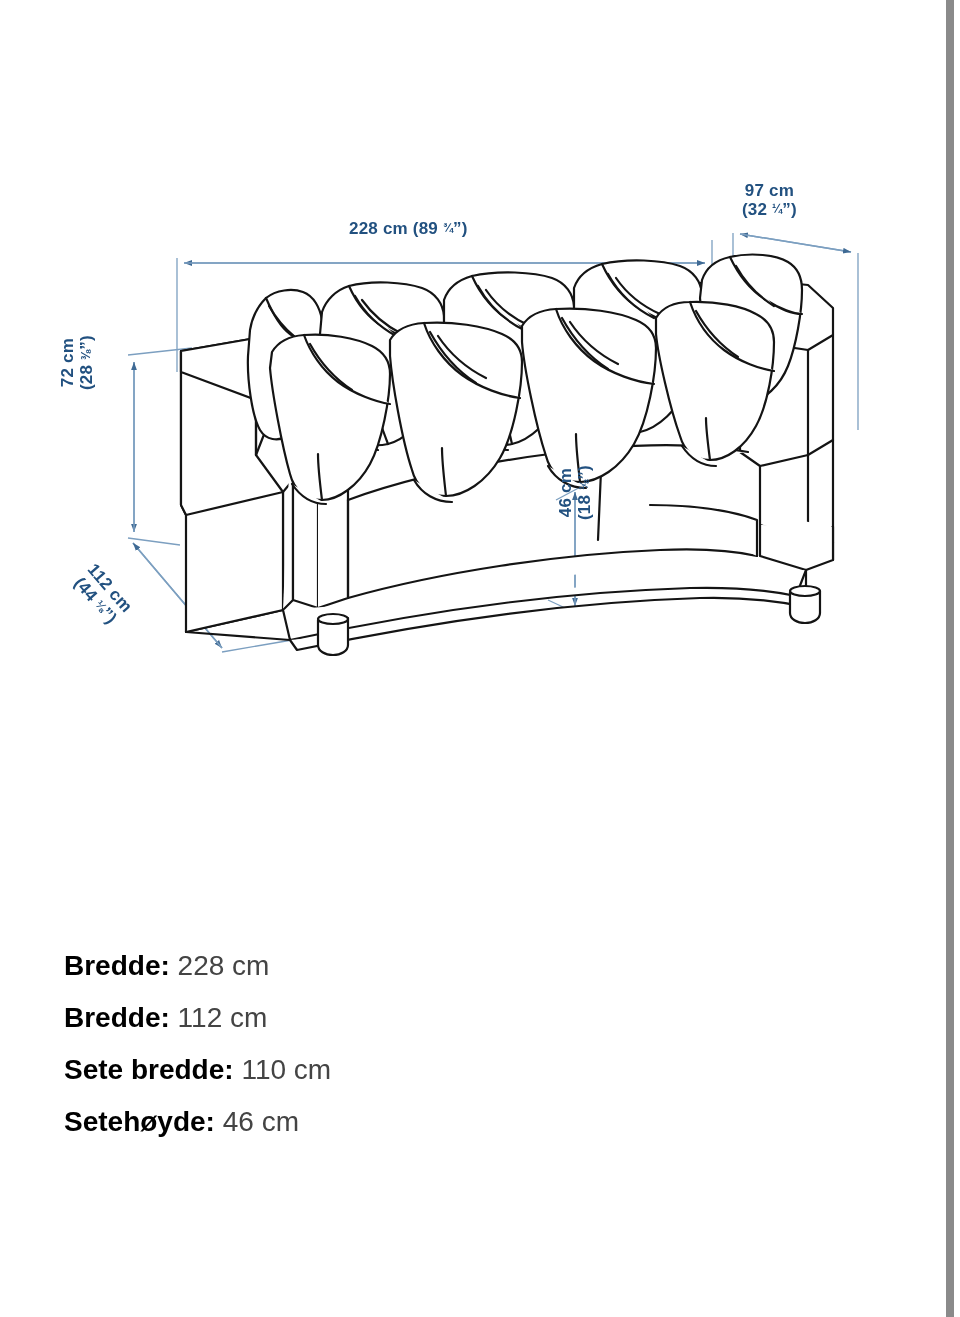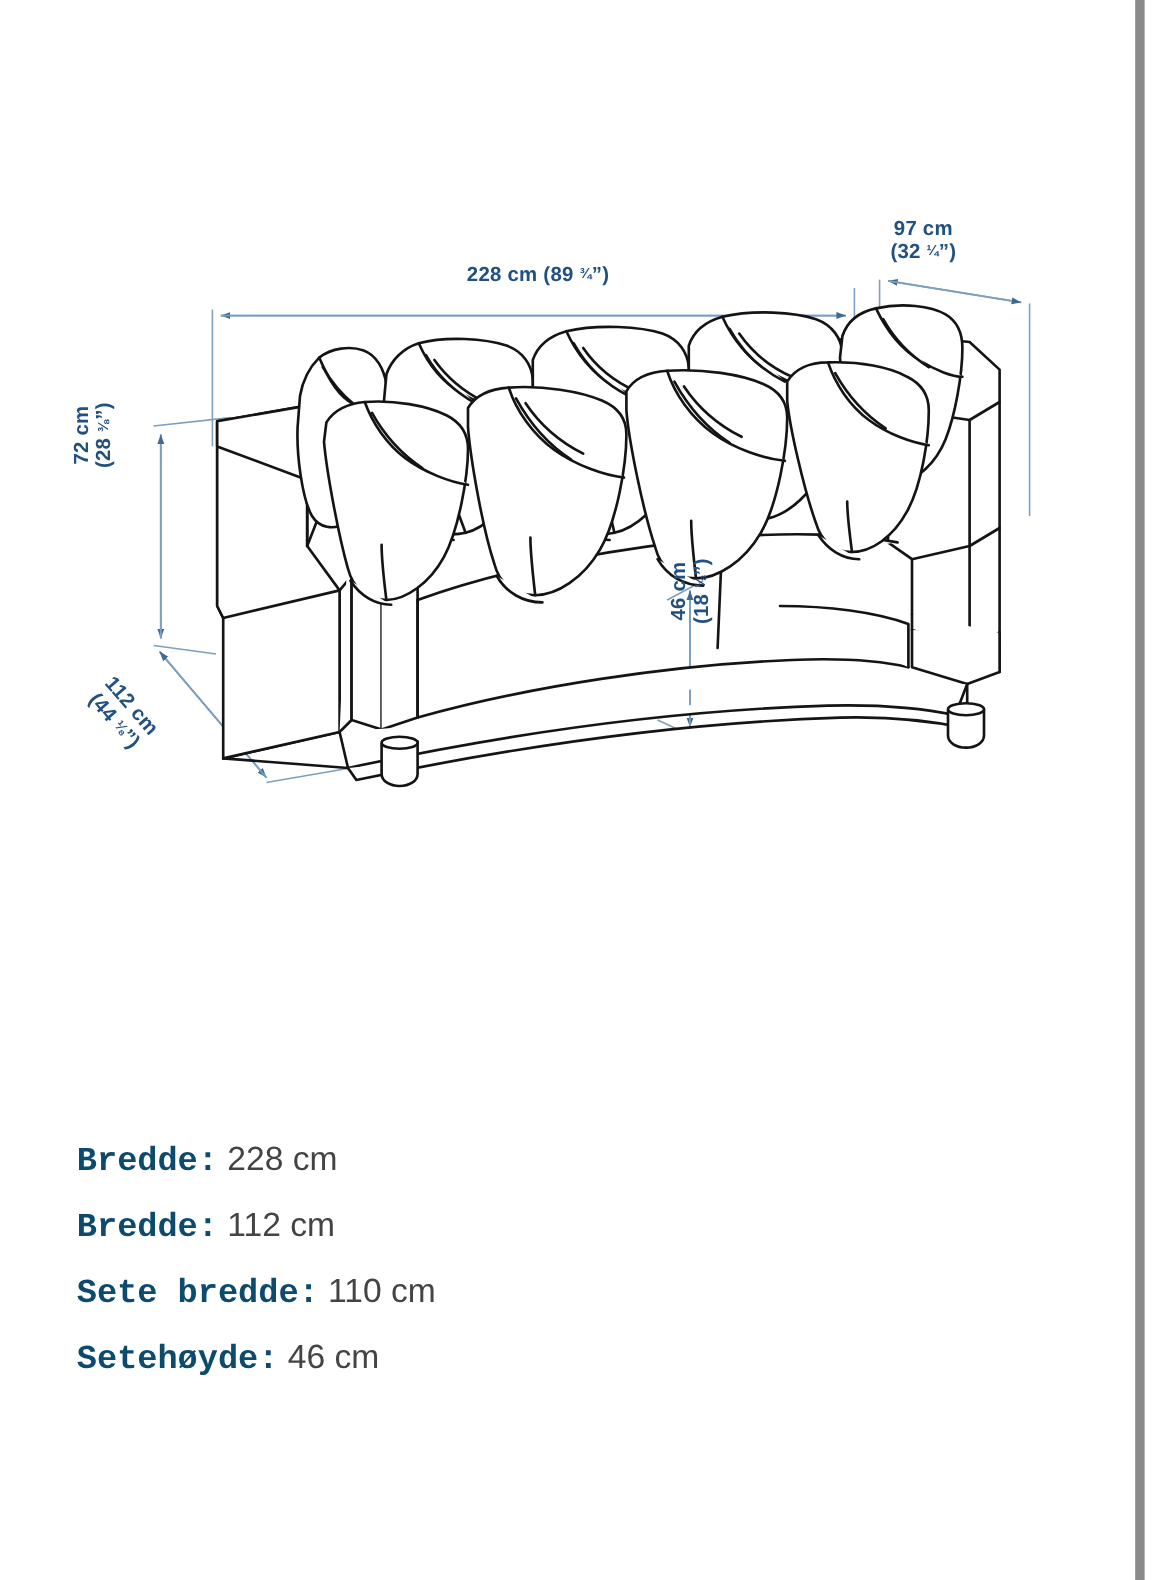--- a/index.html
+++ b/index.html
@@ -59,21 +59,21 @@
     letter-spacing: 0.2px;
     white-space: nowrap;
     line-height: 1.12;
   }
   .dim-label .frac {
     font-size: 12px;
     vertical-align: 0.18em;
   }
   .dim-label.two-line { text-align: center; }
 
-  #label-width  { left: 349px; top: 219px; margin-left: 40px; }
+  #label-width  { left: 349px; top: 219px; }
   #label-depth-top {
     left: 742px; top: 181px; text-align: center;
   }
   #label-height {
     left: 58px; top: 390px;
     transform: rotate(-90deg);
     transform-origin: left top;
     text-align: center;
   }
   #label-seatheight {
@@ -99,22 +99,21 @@
   .spec-row {
     font-family: "Liberation Sans", sans-serif;
     font-size: 28px;
     color: #3b3b3b;
     line-height: 1.0;
     margin-bottom: 24px;
     white-space: nowrap;
   }
   .spec-row .spec-key {
     font-weight: bold;
-    color: #0c4a6e;
-    font-family: Liberation Mono, monospace;
+    color: #000000;
   }
   .spec-row .spec-val {
     font-weight: normal;
     color: #444444;
   }
 </style>
 </head>
 <body>
 
 <div id="page">

